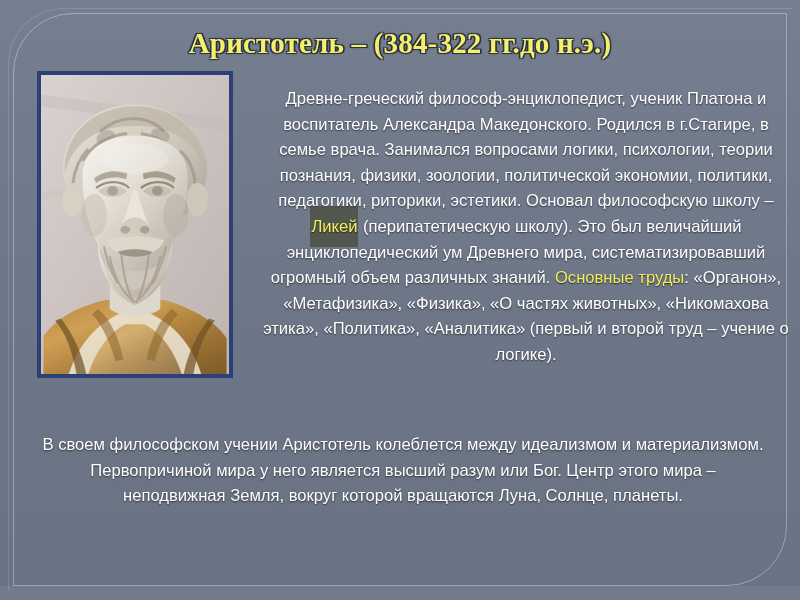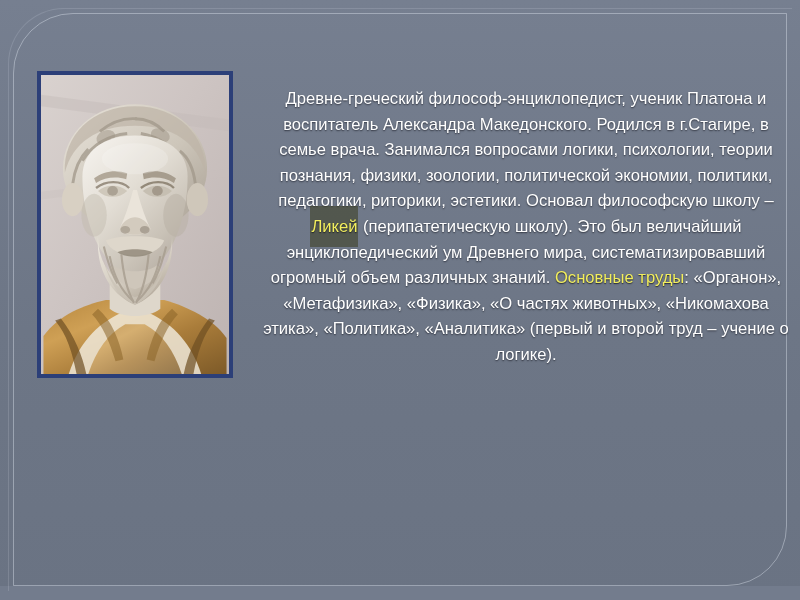--- a/index.html
+++ b/index.html
@@ -128,20 +128,21 @@
 </style>
 </head>
 <body>
 
 <div id="slide">
 
   <div class="bottom-band"></div>
   <div class="frame"></div>
   <div class="frame-inner"></div>
 
+  <div id="title">Аристотель – (384-322 гг.до н.э.)</div>
 
   <div id="portrait">
     <svg viewBox="0 0 196 307" preserveAspectRatio="xMidYMid slice">
       <defs>
         <linearGradient id="bg" x1="0" y1="0" x2="1" y2="1">
           <stop offset="0%" stop-color="#d9d2cf"></stop>
           <stop offset="45%" stop-color="#cdc4c2"></stop>
           <stop offset="100%" stop-color="#bdb3b1"></stop>
         </linearGradient>
         <linearGradient id="marble" x1="0.15" y1="0" x2="0.9" y2="1">
@@ -240,14 +241,15 @@
       <ellipse cx="56" cy="144" rx="13" ry="22" fill="#c2baad" opacity="0.45"></ellipse>
       <ellipse cx="140" cy="144" rx="13" ry="22" fill="#b8b0a3" opacity="0.5"></ellipse>
       <ellipse cx="98" cy="86" rx="34" ry="16" fill="#ffffff" opacity="0.2"></ellipse>
     </svg>
   </div>
 
   <div class="txt" id="col-right">
     <span>Древне-греческий философ-энциклопедист, ученик Платона и воспитатель Александра Македонского. Родился в г.Стагире, в семье врача. Занимался вопросами логики, психологии, теории познания, физики, зоологии, политической экономии, политики, педагогики, риторики, эстетики. Основал философскую школу – </span><span class="hl-lykeion">Ликей</span><span> (перипатетическую школу). Это был величайший энциклопедический ум Древнего мира, систематизировавший огромный объем различных знаний. </span><span class="hl-works">Основные труды</span><span>: «Органон», «Метафизика», «Физика», «О частях животных», «Никомахова этика», «Политика», «Аналитика» (первый и второй труд – учение о логике).</span>
   </div>
 
+  <div class="txt" id="para-bottom">В своем философском учении Аристотель колеблется между идеализмом и материализмом. Первопричиной мира у него является высший разум или Бог. Центр этого мира – неподвижная Земля, вокруг которой вращаются Луна, Солнце, планеты.</div>
 
 </div>
 
 </body></html>

